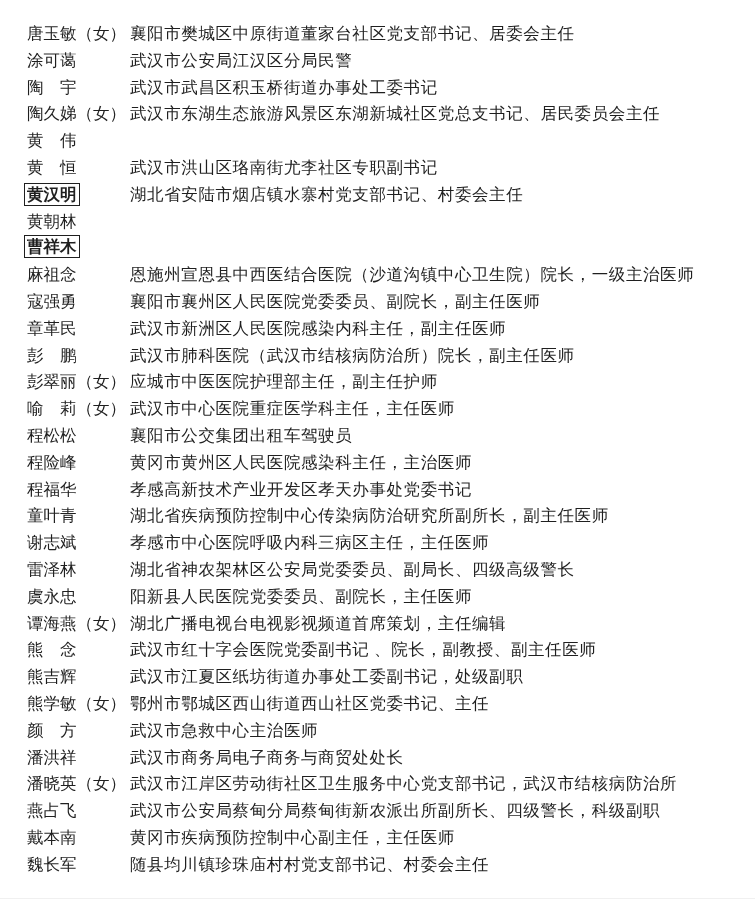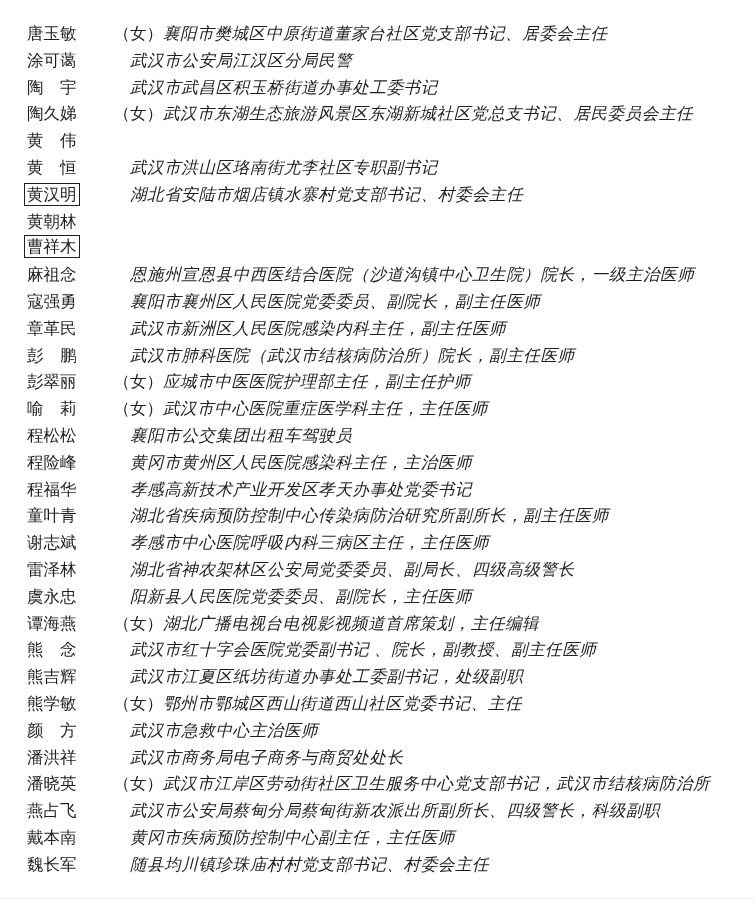--- a/index.html
+++ b/index.html
@@ -23,41 +23,40 @@
     align-items: baseline;
     height: 26.8px;
     line-height: 26.8px;
     font-size: 16.5px;
     white-space: nowrap;
   }
   .name-cell {
     flex: 0 0 103px;
     display: flex;
     align-items: flex-end;
-    gap: 37px;
   }
   .name {
     display: inline-block;
     white-space: pre;
   }
   .name.boxed {
     border: 1px solid #1f1f1f;
     padding: 0 2px;
     margin-left: -3px;
     line-height: 21px;
+    font-weight: bold;
   }
   .gender {
     display: inline-block;
     white-space: pre;
   }
   .desc {
     flex: 1 1 auto;
     letter-spacing: 0.6px;
     overflow: hidden;
-    font-style: italic;
   }
   .bottom-rule {
     position: absolute;
     left: 0;
     right: 0;
     bottom: 10px;
     height: 0;
     border-top: 1px solid #f0f0f0;
   }
 </style>

